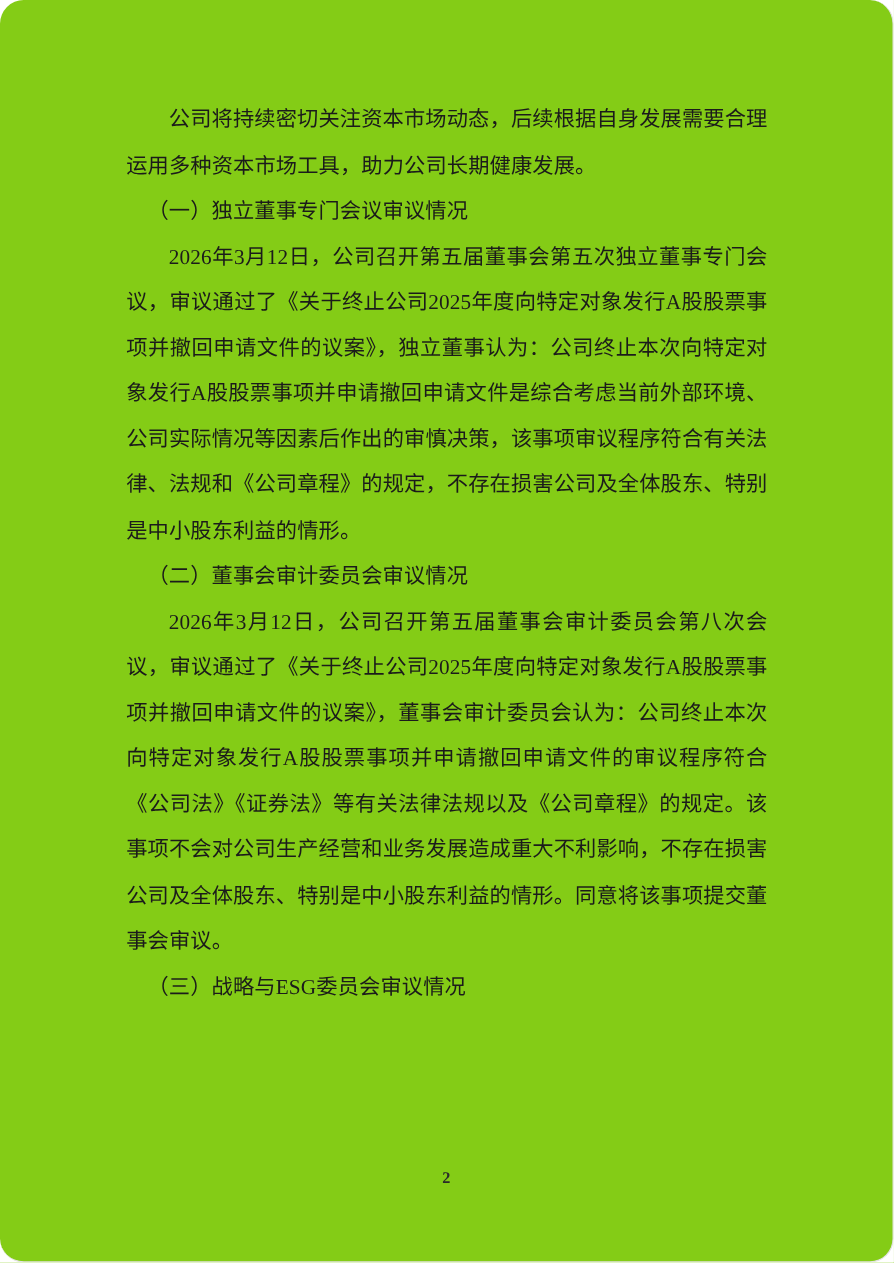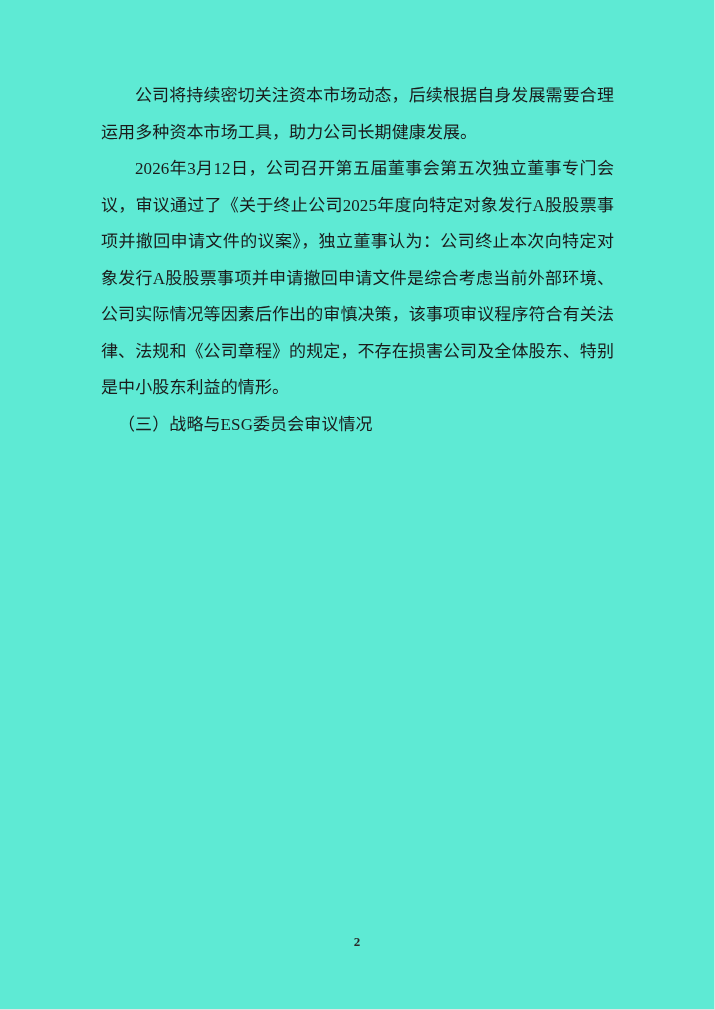--- a/index.html
+++ b/index.html
@@ -9,25 +9,26 @@
     background: #ffffff;
   }
   body {
     font-family: "Liberation Serif", "DejaVu Serif", serif;
     -webkit-font-smoothing: antialiased;
   }
   .page {
     position: relative;
     width: 715px;
     height: 1010px;
-    background: #5eead4;
+    background: #84cc16;
     box-sizing: border-box;
     overflow: hidden;
     border-right: 1px solid #e2e2e2;
     border-bottom: 1px solid #e2e2e2;
+    border-radius: 19px;
   }
   .content {
     position: absolute;
     left: 101px;
     top: 78px;
     width: 513px;
   }
   
   .para {
     margin: 0;
@@ -79,19 +80,22 @@
     font-weight: 700;
   }
 </style>
 </head>
 <body>
 
 <div class="page">
 
   <div class="content">
       <p class="para">公司将持续密切关注资本市场动态，后续根据自身发展需要合理运用多种资本市场工具，助力公司长期健康发展。</p>
+      <p class="subheading">（一）独立董事专门会议审议情况</p>
       <p class="para">2026年3月12日，公司召开第五届董事会第五次独立董事专门会议，审议通过了《关于终止公司2025年度向特定对象发行A股股票事项并撤回申请文件的议案》，独立董事认为：公司终止本次向特定对象发行A股股票事项并申请撤回申请文件是综合考虑当前外部环境、公司实际情况等因素后作出的审慎决策，该事项审议程序符合有关法律、法规和《公司章程》的规定，不存在损害公司及全体股东、特别是中小股东利益的情形。</p>
+      <p class="subheading">（二）董事会审计委员会审议情况</p>
+      <p class="para">2026年3月12日，公司召开第五届董事会审计委员会第八次会议，审议通过了《关于终止公司2025年度向特定对象发行A股股票事项并撤回申请文件的议案》，董事会审计委员会认为：公司终止本次向特定对象发行A股股票事项并申请撤回申请文件的审议程序符合《公司法》《证券法》等有关法律法规以及《公司章程》的规定。该事项不会对公司生产经营和业务发展造成重大不利影响，不存在损害公司及全体股东、特别是中小股东利益的情形。同意将该事项提交董事会审议。</p>
       <p class="subheading">（三）战略与ESG委员会审议情况</p>
     </div>
 
   <div class="page-number">2</div>
 
 </div>
 
 </body></html>

